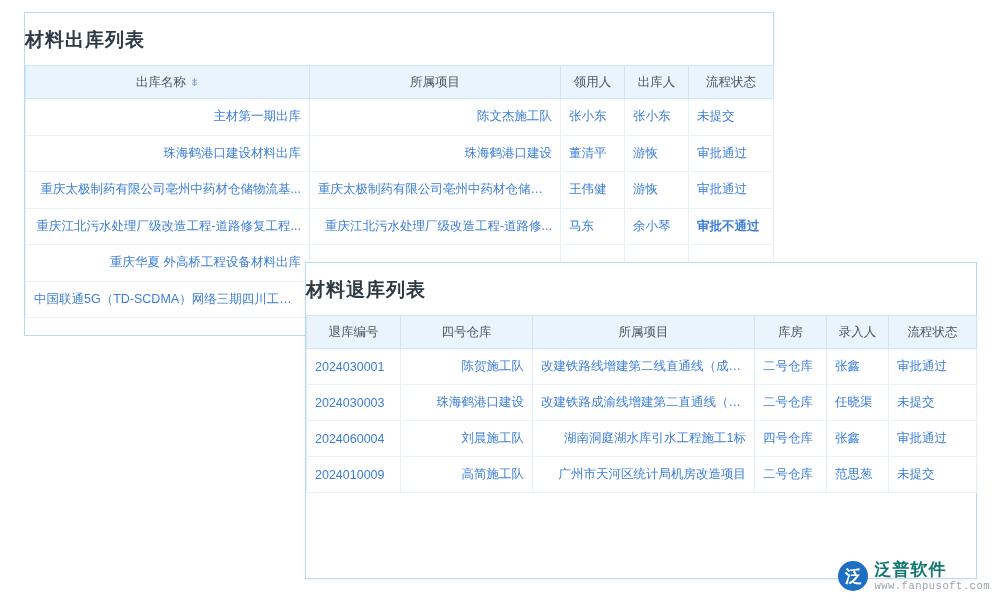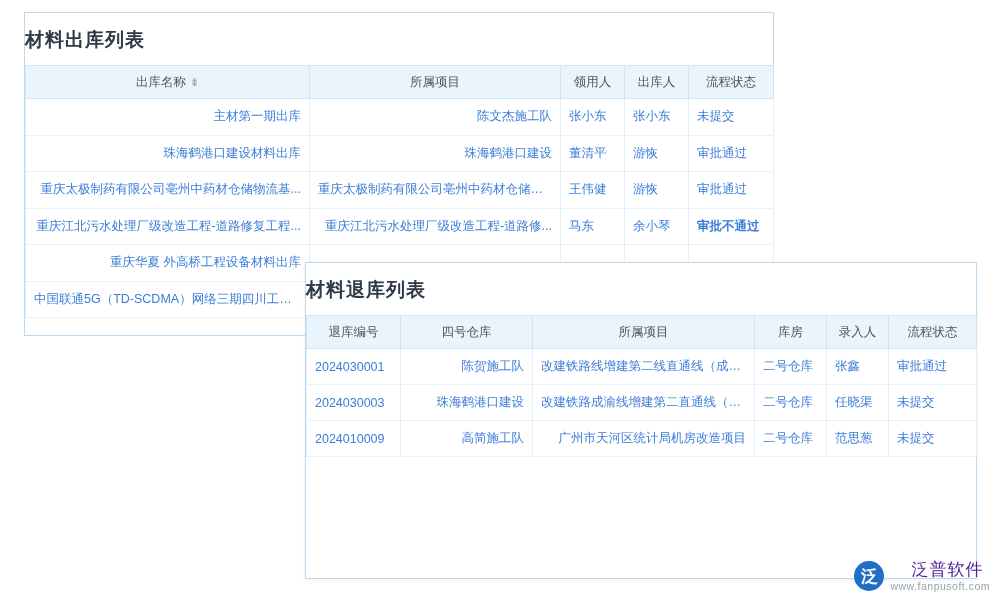--- a/index.html
+++ b/index.html
@@ -112,29 +112,29 @@
     font-size: 17px;
     font-weight: bold;
     display: flex;
     align-items: center;
     justify-content: center;
     line-height: 1;
   }
   #watermark .mark-text { line-height: 1.15; }
   #watermark .mark-name {
     font-size: 17px;
-    font-weight: normal;
-    color: #4c1d95;
+    font-weight: bold;
+    color: #0f766e;
     letter-spacing: 1px;
-    margin-left: 21px;
   }
   #watermark .mark-url {
     font-size: 10.5px;
     color: #9aa2aa;
     letter-spacing: 0.5px;
+    font-family: Liberation Mono, monospace;
   }
 </style>
 </head>
 <body>
 
 <div class="panel" id="outbound">
   <div class="panel-title">材料出库列表</div>
   <table class="grid">
     <colgroup>
       <col style="width:284px">
@@ -233,20 +233,28 @@
       </tr>
       <tr>
         <td class="c">2024030003</td>
         <td class="l">珠海鹤港口建设</td>
         <td class="l">改建铁路成渝线增建第二直通线（成渝枢...</td>
         <td class="c">二号仓库</td>
         <td class="c">任晓渠</td>
         <td class="c st-pending">未提交</td>
       </tr>
       <tr>
+        <td class="c">2024060004</td>
+        <td class="l">刘晨施工队</td>
+        <td class="l">湖南洞庭湖水库引水工程施工1标</td>
+        <td class="c">四号仓库</td>
+        <td class="c">张鑫</td>
+        <td class="c st-approved">审批通过</td>
+      </tr>
+      <tr>
         <td class="c">2024010009</td>
         <td class="l">高简施工队</td>
         <td class="l">广州市天河区统计局机房改造项目</td>
         <td class="c">二号仓库</td>
         <td class="c">范思葱</td>
         <td class="c st-pending">未提交</td>
       </tr>
     </tbody>
   </table>
 </div>

